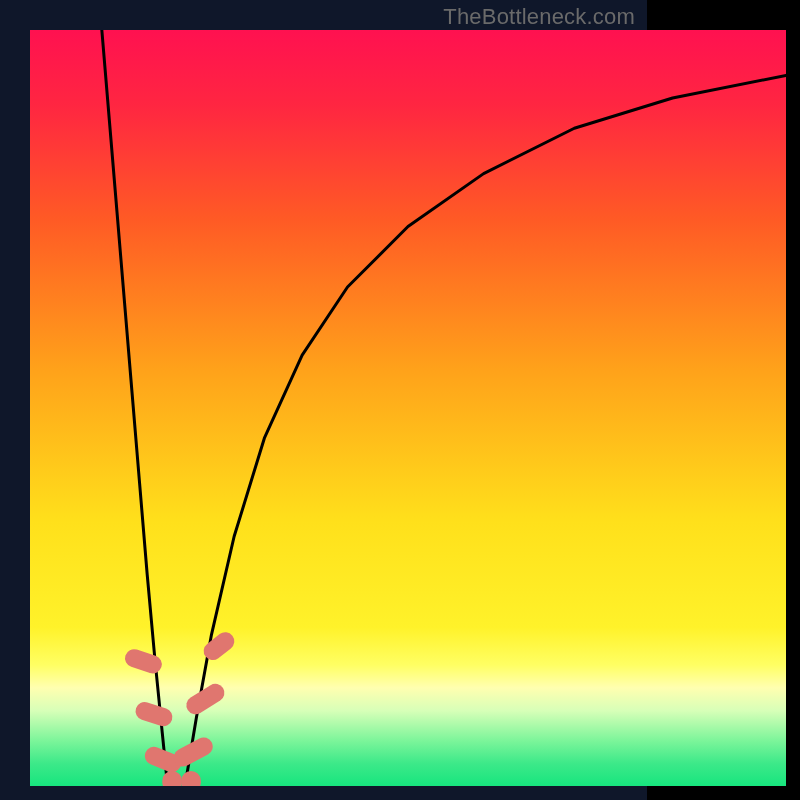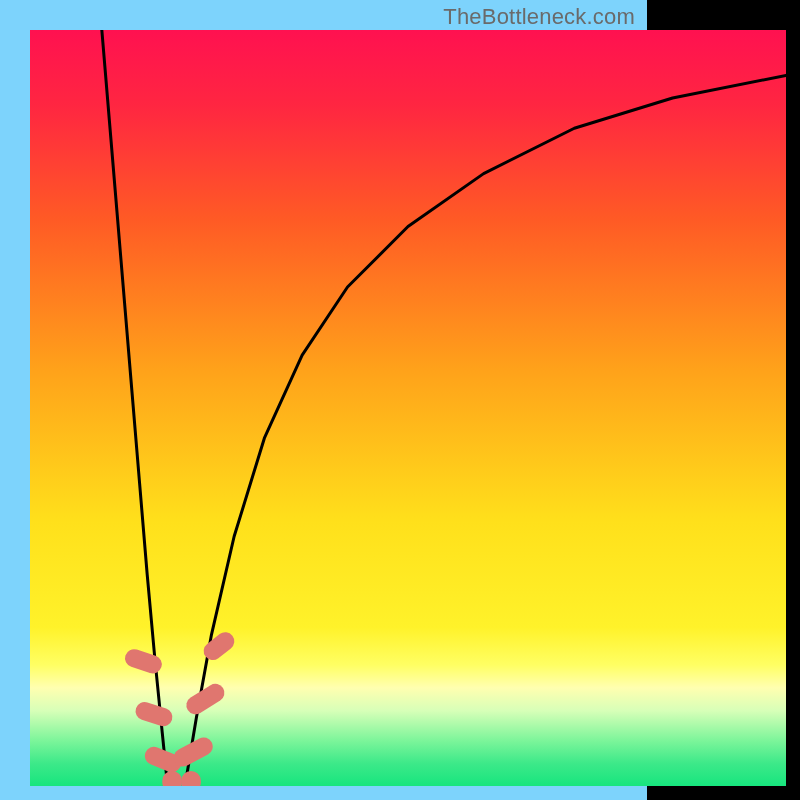--- a/index.html
+++ b/index.html
@@ -10,21 +10,21 @@
     overflow: hidden;
     background: #000;
     font-family: Arial, Helvetica, sans-serif;
   }
   .frame {
     position: absolute;
     left: 0;
     top: 0;
     width: 647px;
     height: 800px;
-    background: #7dd3fc;
+    background: #0f172a;
   }
   .plot-area {
     position: absolute;
     left: 30px;
     top: 30px;
     width: 756px;
     height: 756px;
     overflow: hidden;
   }
   .watermark {

